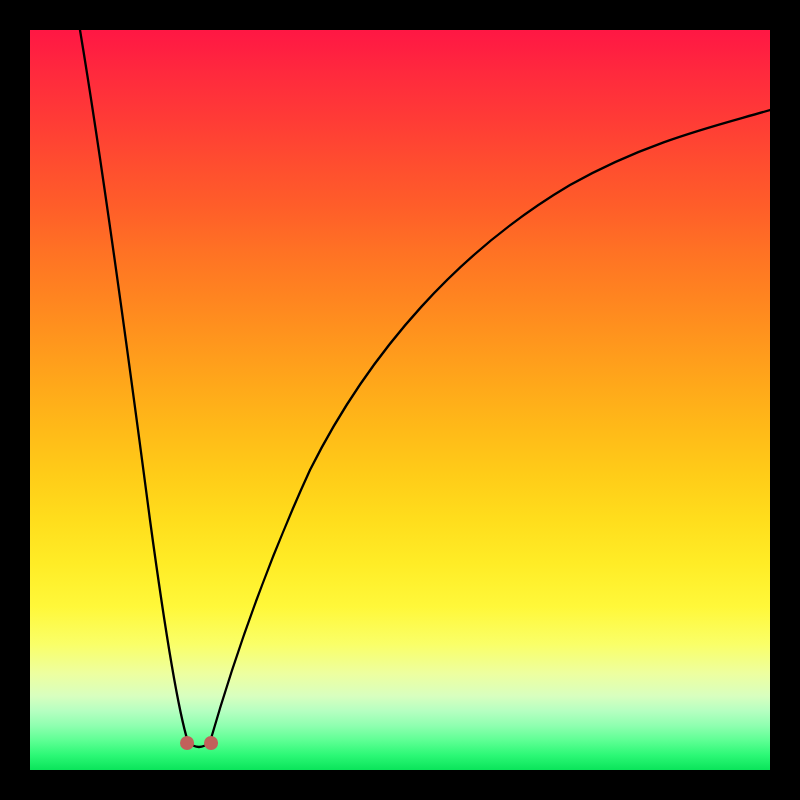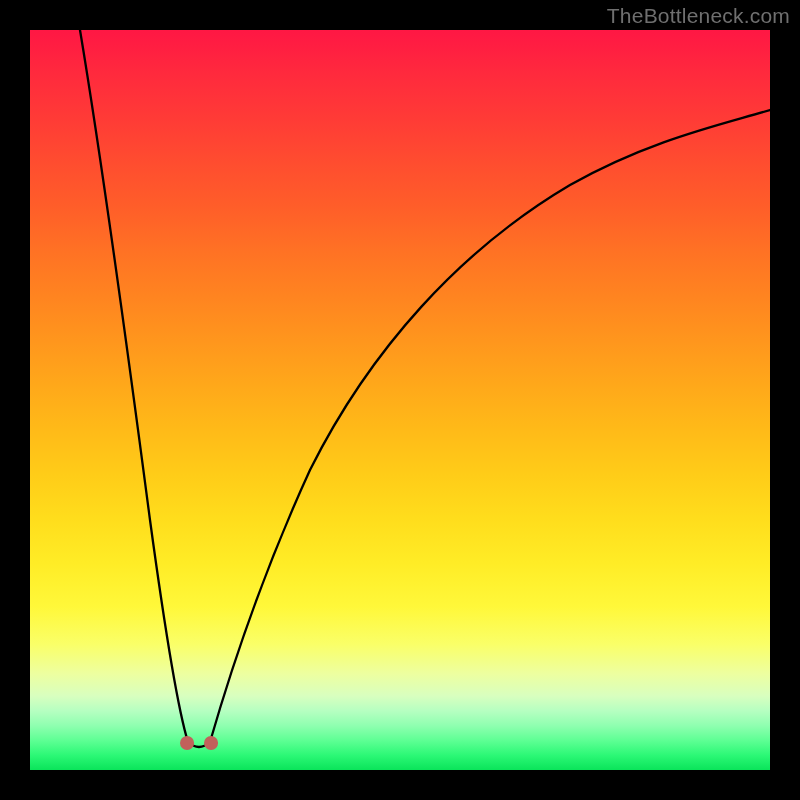--- a/index.html
+++ b/index.html
@@ -102,14 +102,13 @@
       <path class="main" d="M 180 712
                C 195 660, 225 560, 280 440
                C 340 320, 430 220, 540 155
                C 620 110, 690 95, 740 80"></path>
 
       <path class="dots" d="M 157 713 L 157.1 713"></path>
       <path class="dots" d="M 181 713 L 181.1 713"></path>
     </svg>
   </div>
 
-  <div class="watermark">TheBottleneck.com</div>
 </div>
 
 </body></html>

